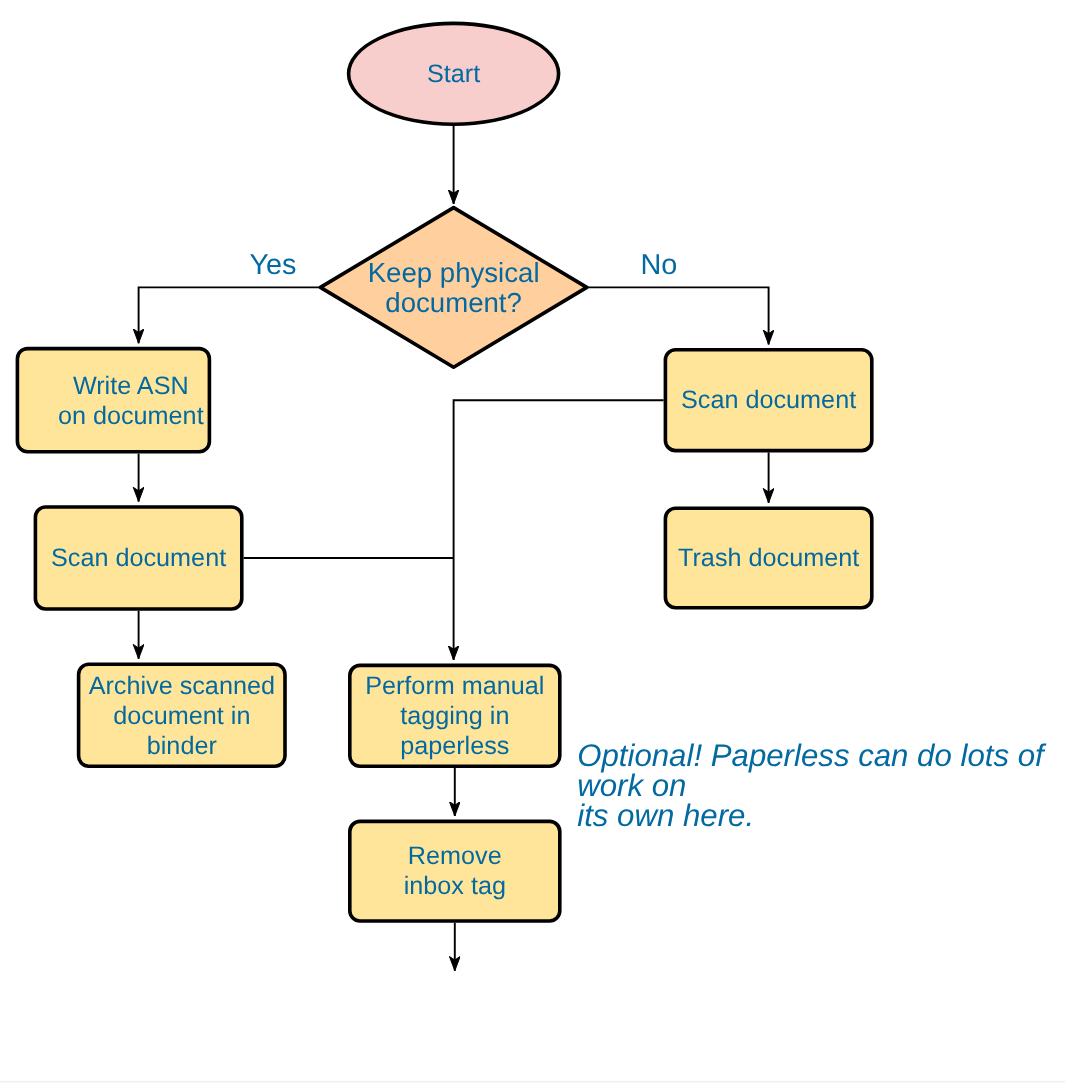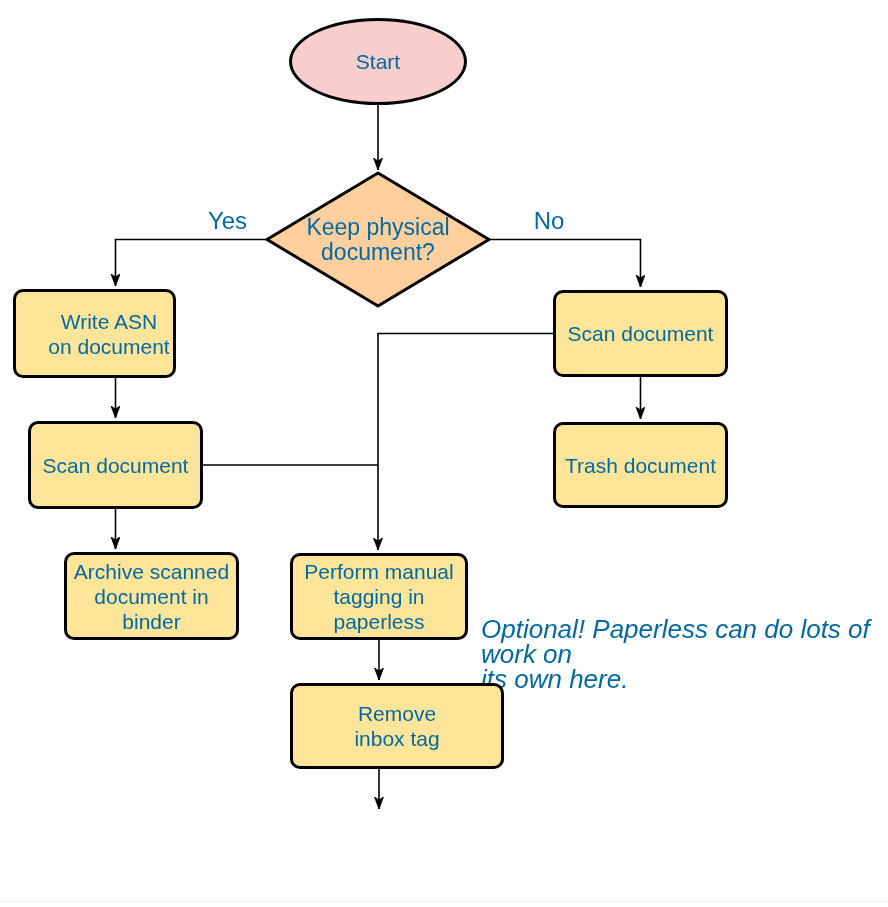--- a/index.html
+++ b/index.html
@@ -156,21 +156,21 @@
     <span>Perform manual
 tagging in
 paperless</span>
   </div>
 
   <div class="annotation" style="left:481px; top:592px; width:400px;">
     <span>Optional! Paperless can do lots of work on
 its own here.</span>
   </div>
 
-  <div class="node process" style="left:290px; top:683px; width:214px; height:86px;">
+  <div class="node process" style="left:290px; top:683px; width:178px; height:86px;">
     <span>Remove
 inbox tag</span>
   </div>
 
 
   <div class="bottom-hairline"></div>
 
 </div>
 
 </body></html>

